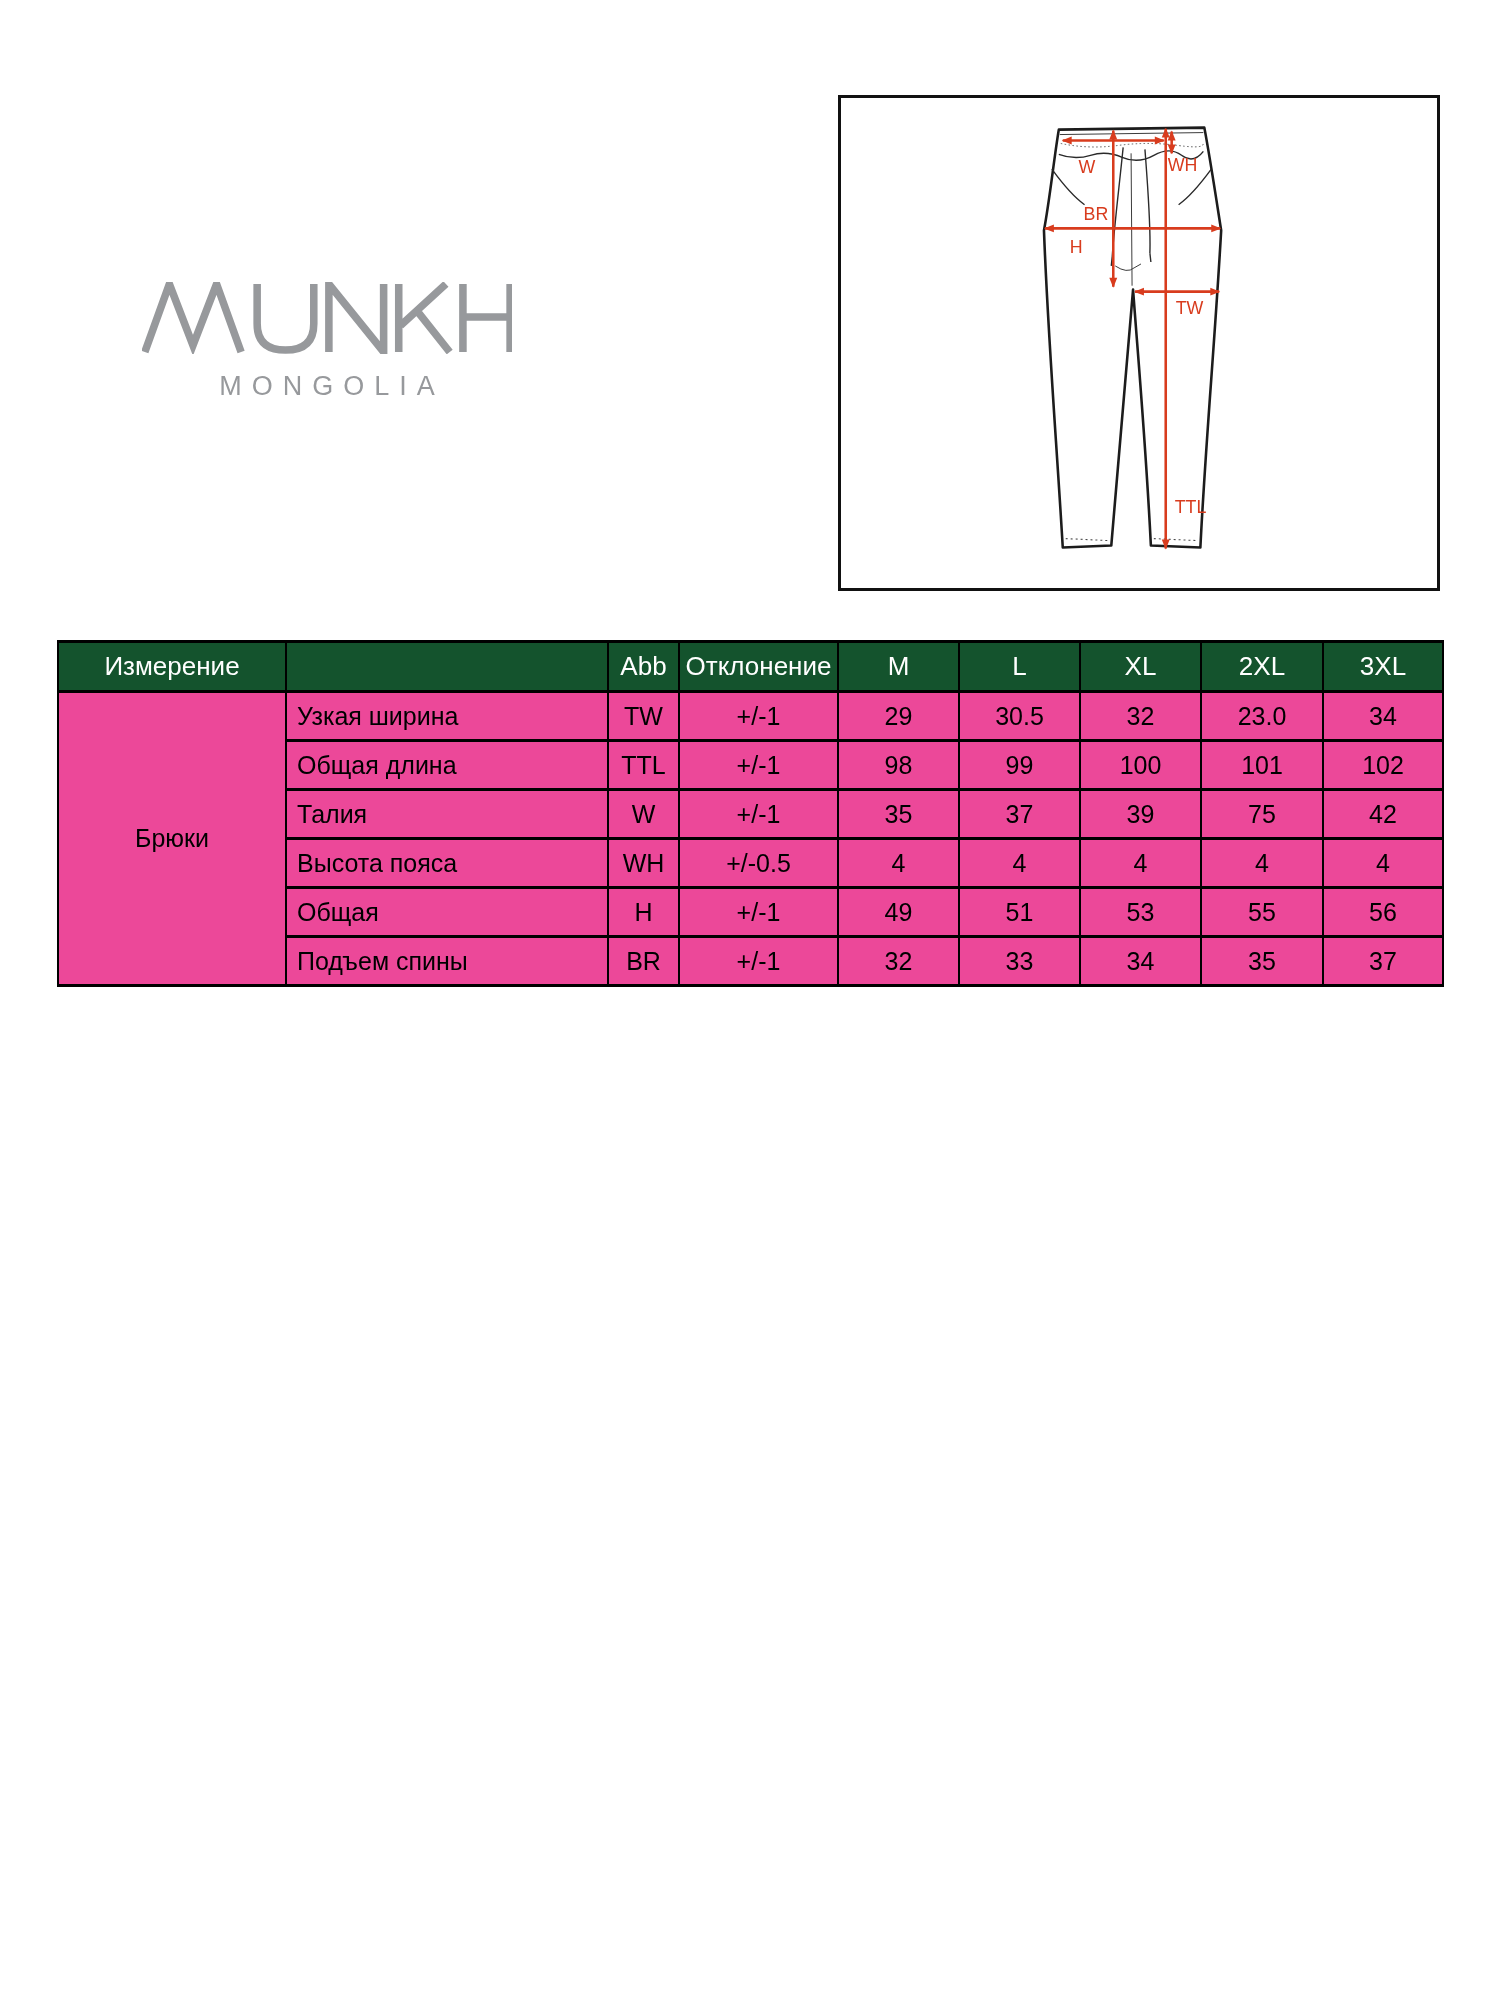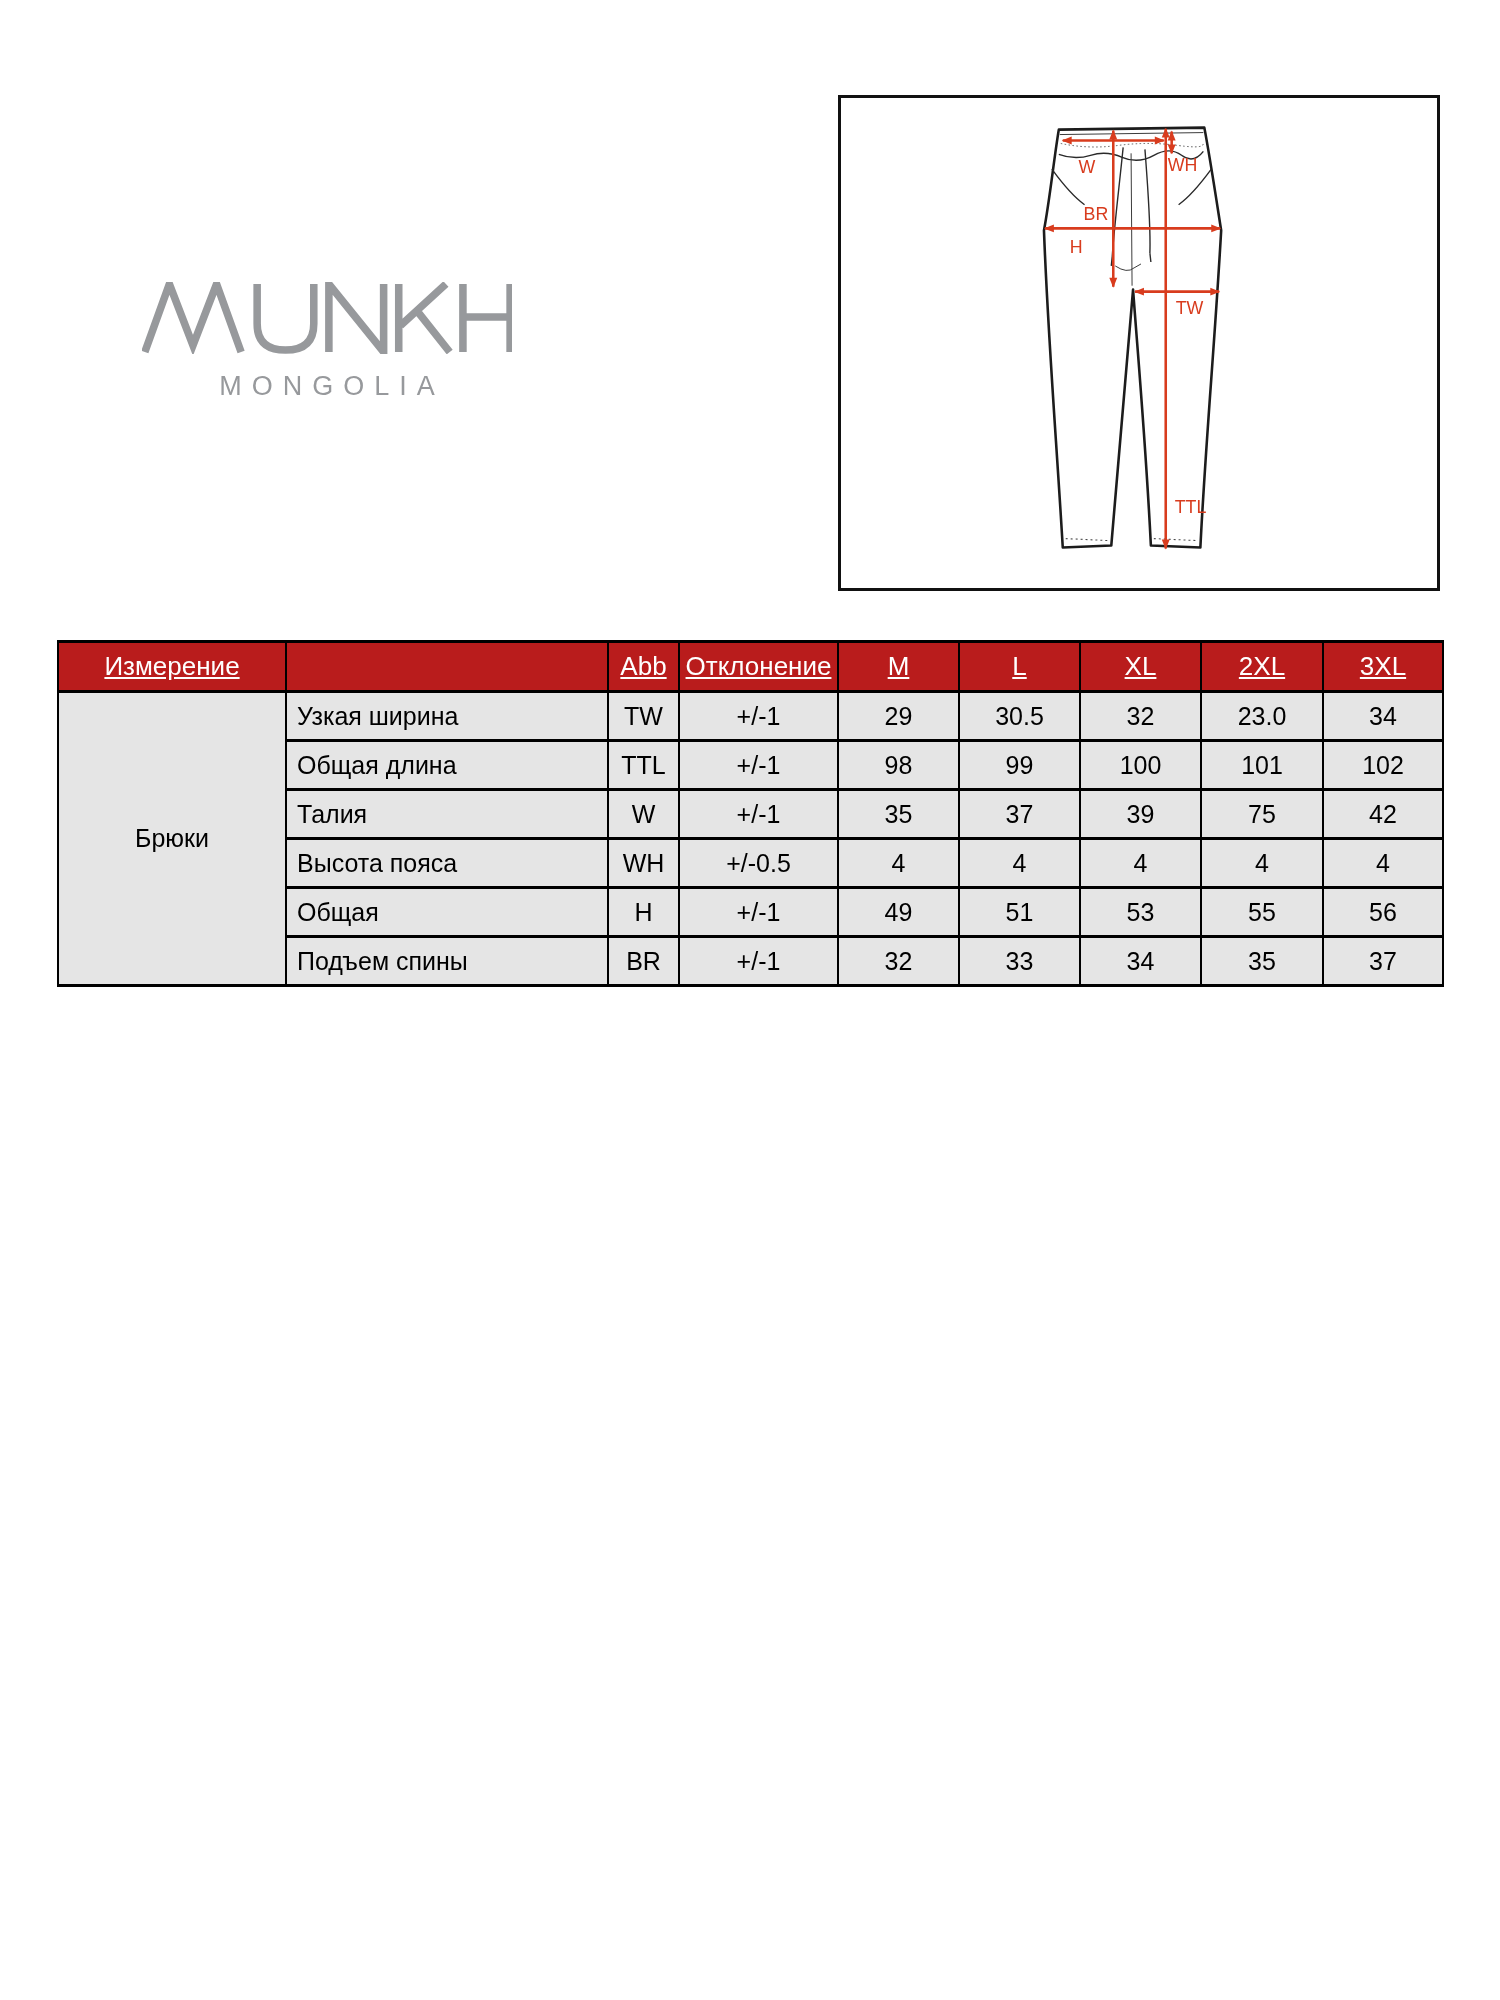--- a/index.html
+++ b/index.html
@@ -55,30 +55,29 @@
     table-layout: fixed;
     font-size: 25px;
   }
   table.size-table th, table.size-table td {
     border: 2px solid #000;
     border-top-width: 3px;
     border-bottom-width: 3px;
     text-align: center;
     vertical-align: middle;
     padding: 0;
-    background: #e5e5e5;
+    background: #ec4899;
     font-weight: 400;
   }
   table.size-table thead th {
-    background: #b91c1c;
+    background: #14532d;
     color: #fff;
     height: 50px;
     font-size: 26px;
     border-color: #000;
-    text-decoration: underline;
   }
   table.size-table tbody tr { height: 49px; }
   table.size-table td.name-cell {
     text-align: left;
     padding-left: 10px;
   }
 </style>
 </head>
 <body>
 

